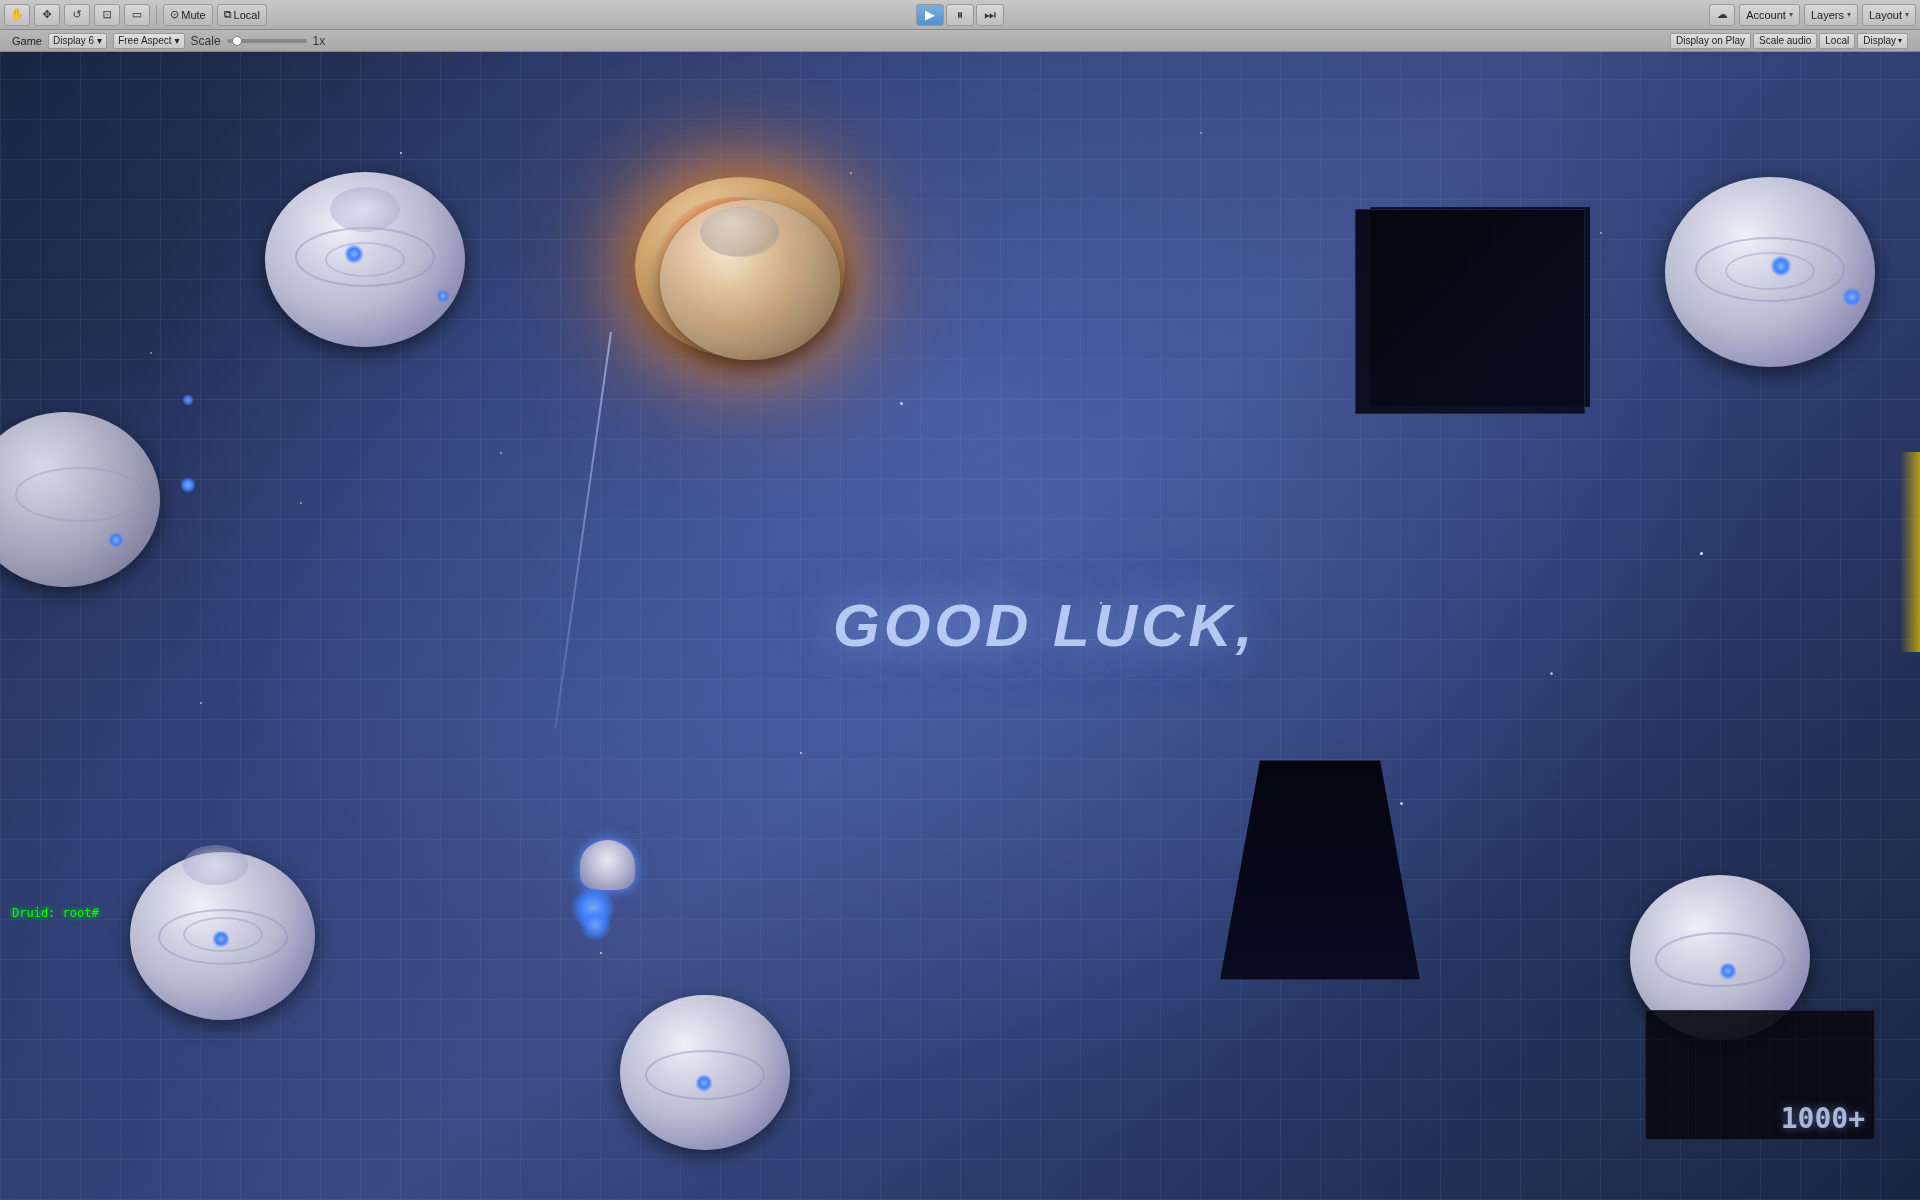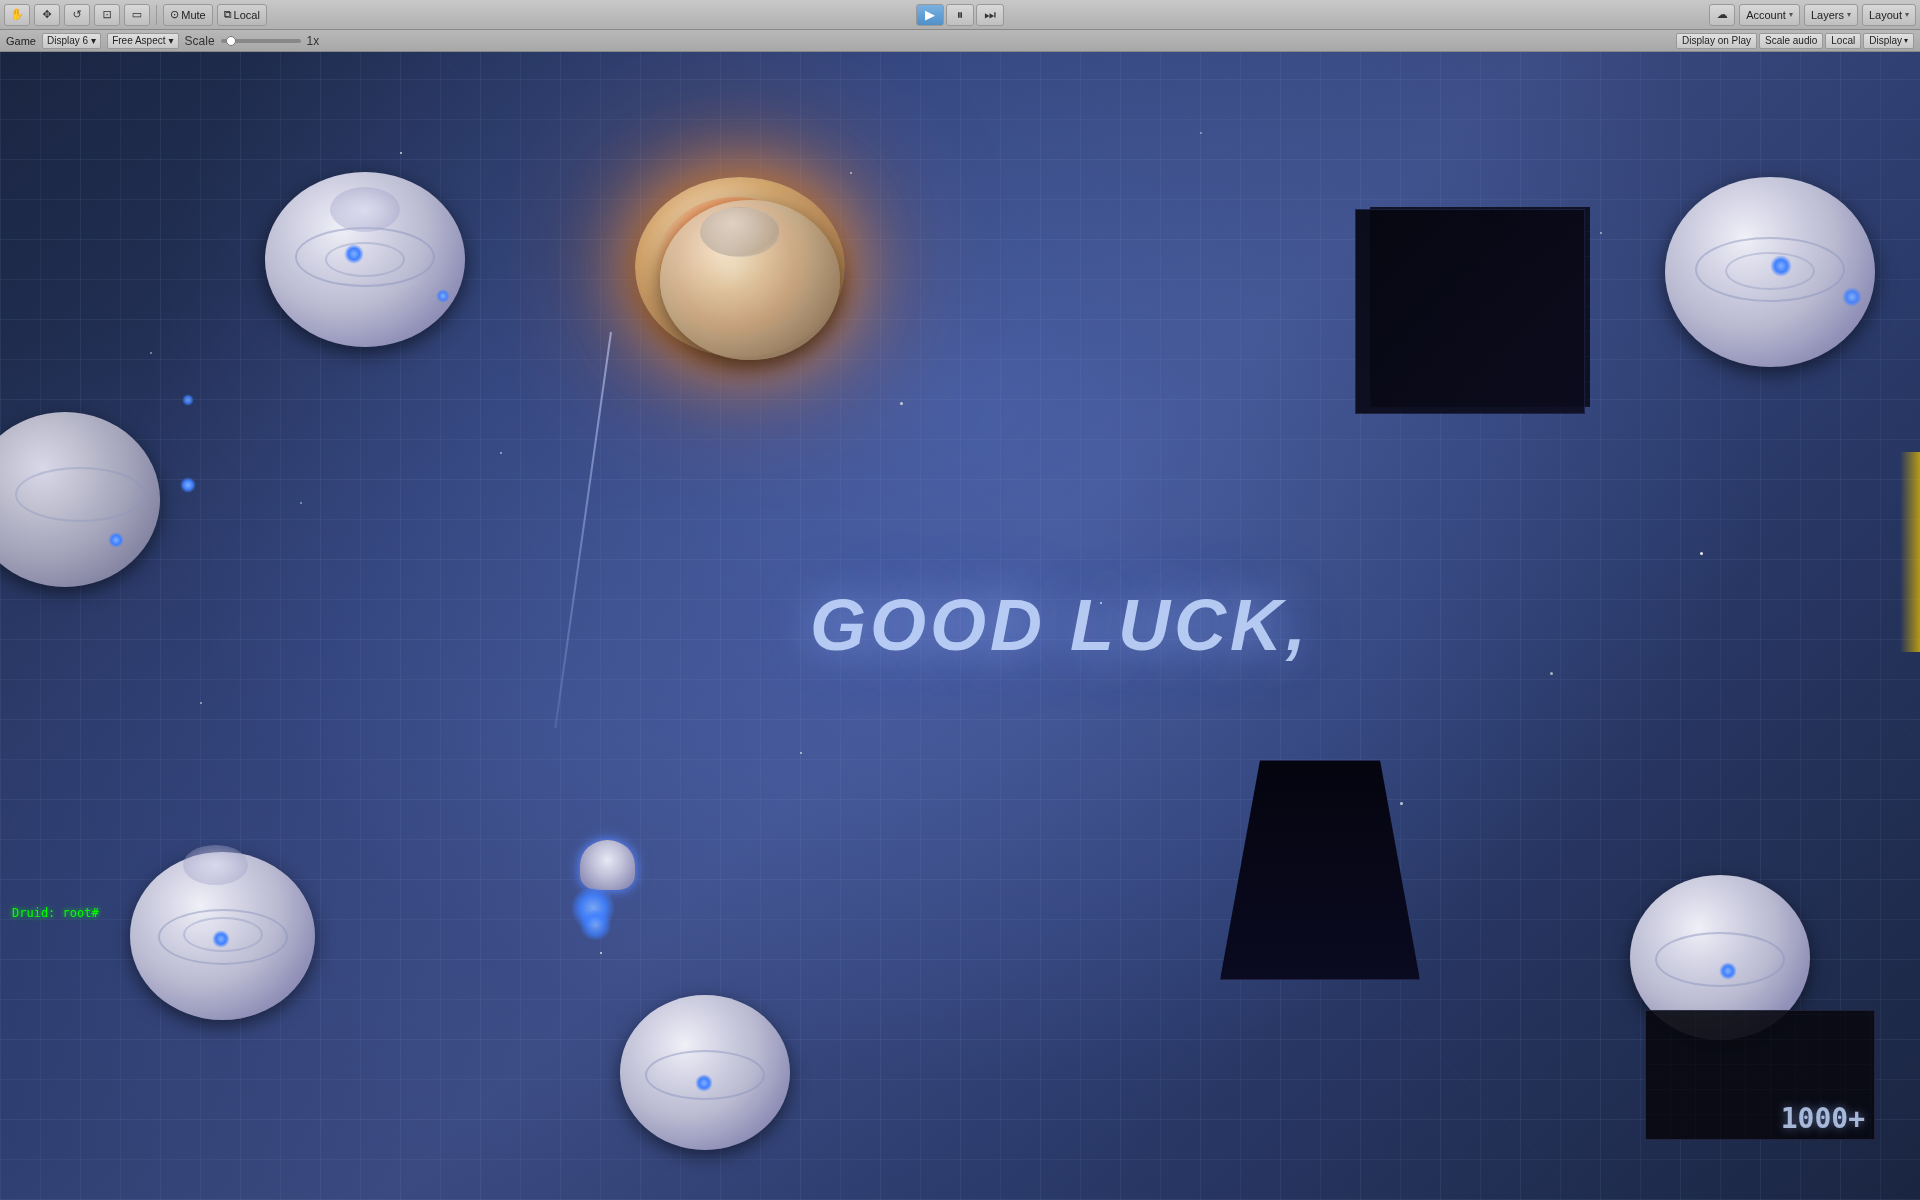--- a/index.html
+++ b/index.html
@@ -75,21 +75,21 @@
     .dropdown-arrow { font-size: 8px; color: #555; }
 
     
     #game-toolbar {
       width: 100%;
       height: 22px;
       background: linear-gradient(to bottom, #b8b8b8, #a8a8a8);
       border-bottom: 1px solid #888;
       display: flex;
       align-items: center;
-      padding: 0 6px;
+      padding: 0 12px;
       gap: 6px;
     }
     .game-label { font-size: 11px; color: #222; }
     .game-dropdown {
       height: 16px;
       background: linear-gradient(to bottom, #e0e0e0, #c8c8c8);
       border: 1px solid #999;
       border-radius: 2px;
       padding: 0 4px;
       font-size: 10px; color: #222;
@@ -165,21 +165,21 @@
     }
 
     
     #game-title {
       position: absolute;
       left: 50%;
       top: 50%;
       transform: translate(-30%, -50%);
       text-align: left;
       color: rgba(200,220,255,0.85);
-      font-size: 72px;
+      font-size: 60px;
       font-weight: 900;
       font-style: italic;
       text-transform: uppercase;
       line-height: 1.1;
       letter-spacing: 4px;
       text-shadow: 0 0 40px rgba(150,180,255,0.6), 0 0 80px rgba(100,140,255,0.3);
       font-family: 'Arial Black', 'Arial Bold', Arial, sans-serif;
     }
 
     

